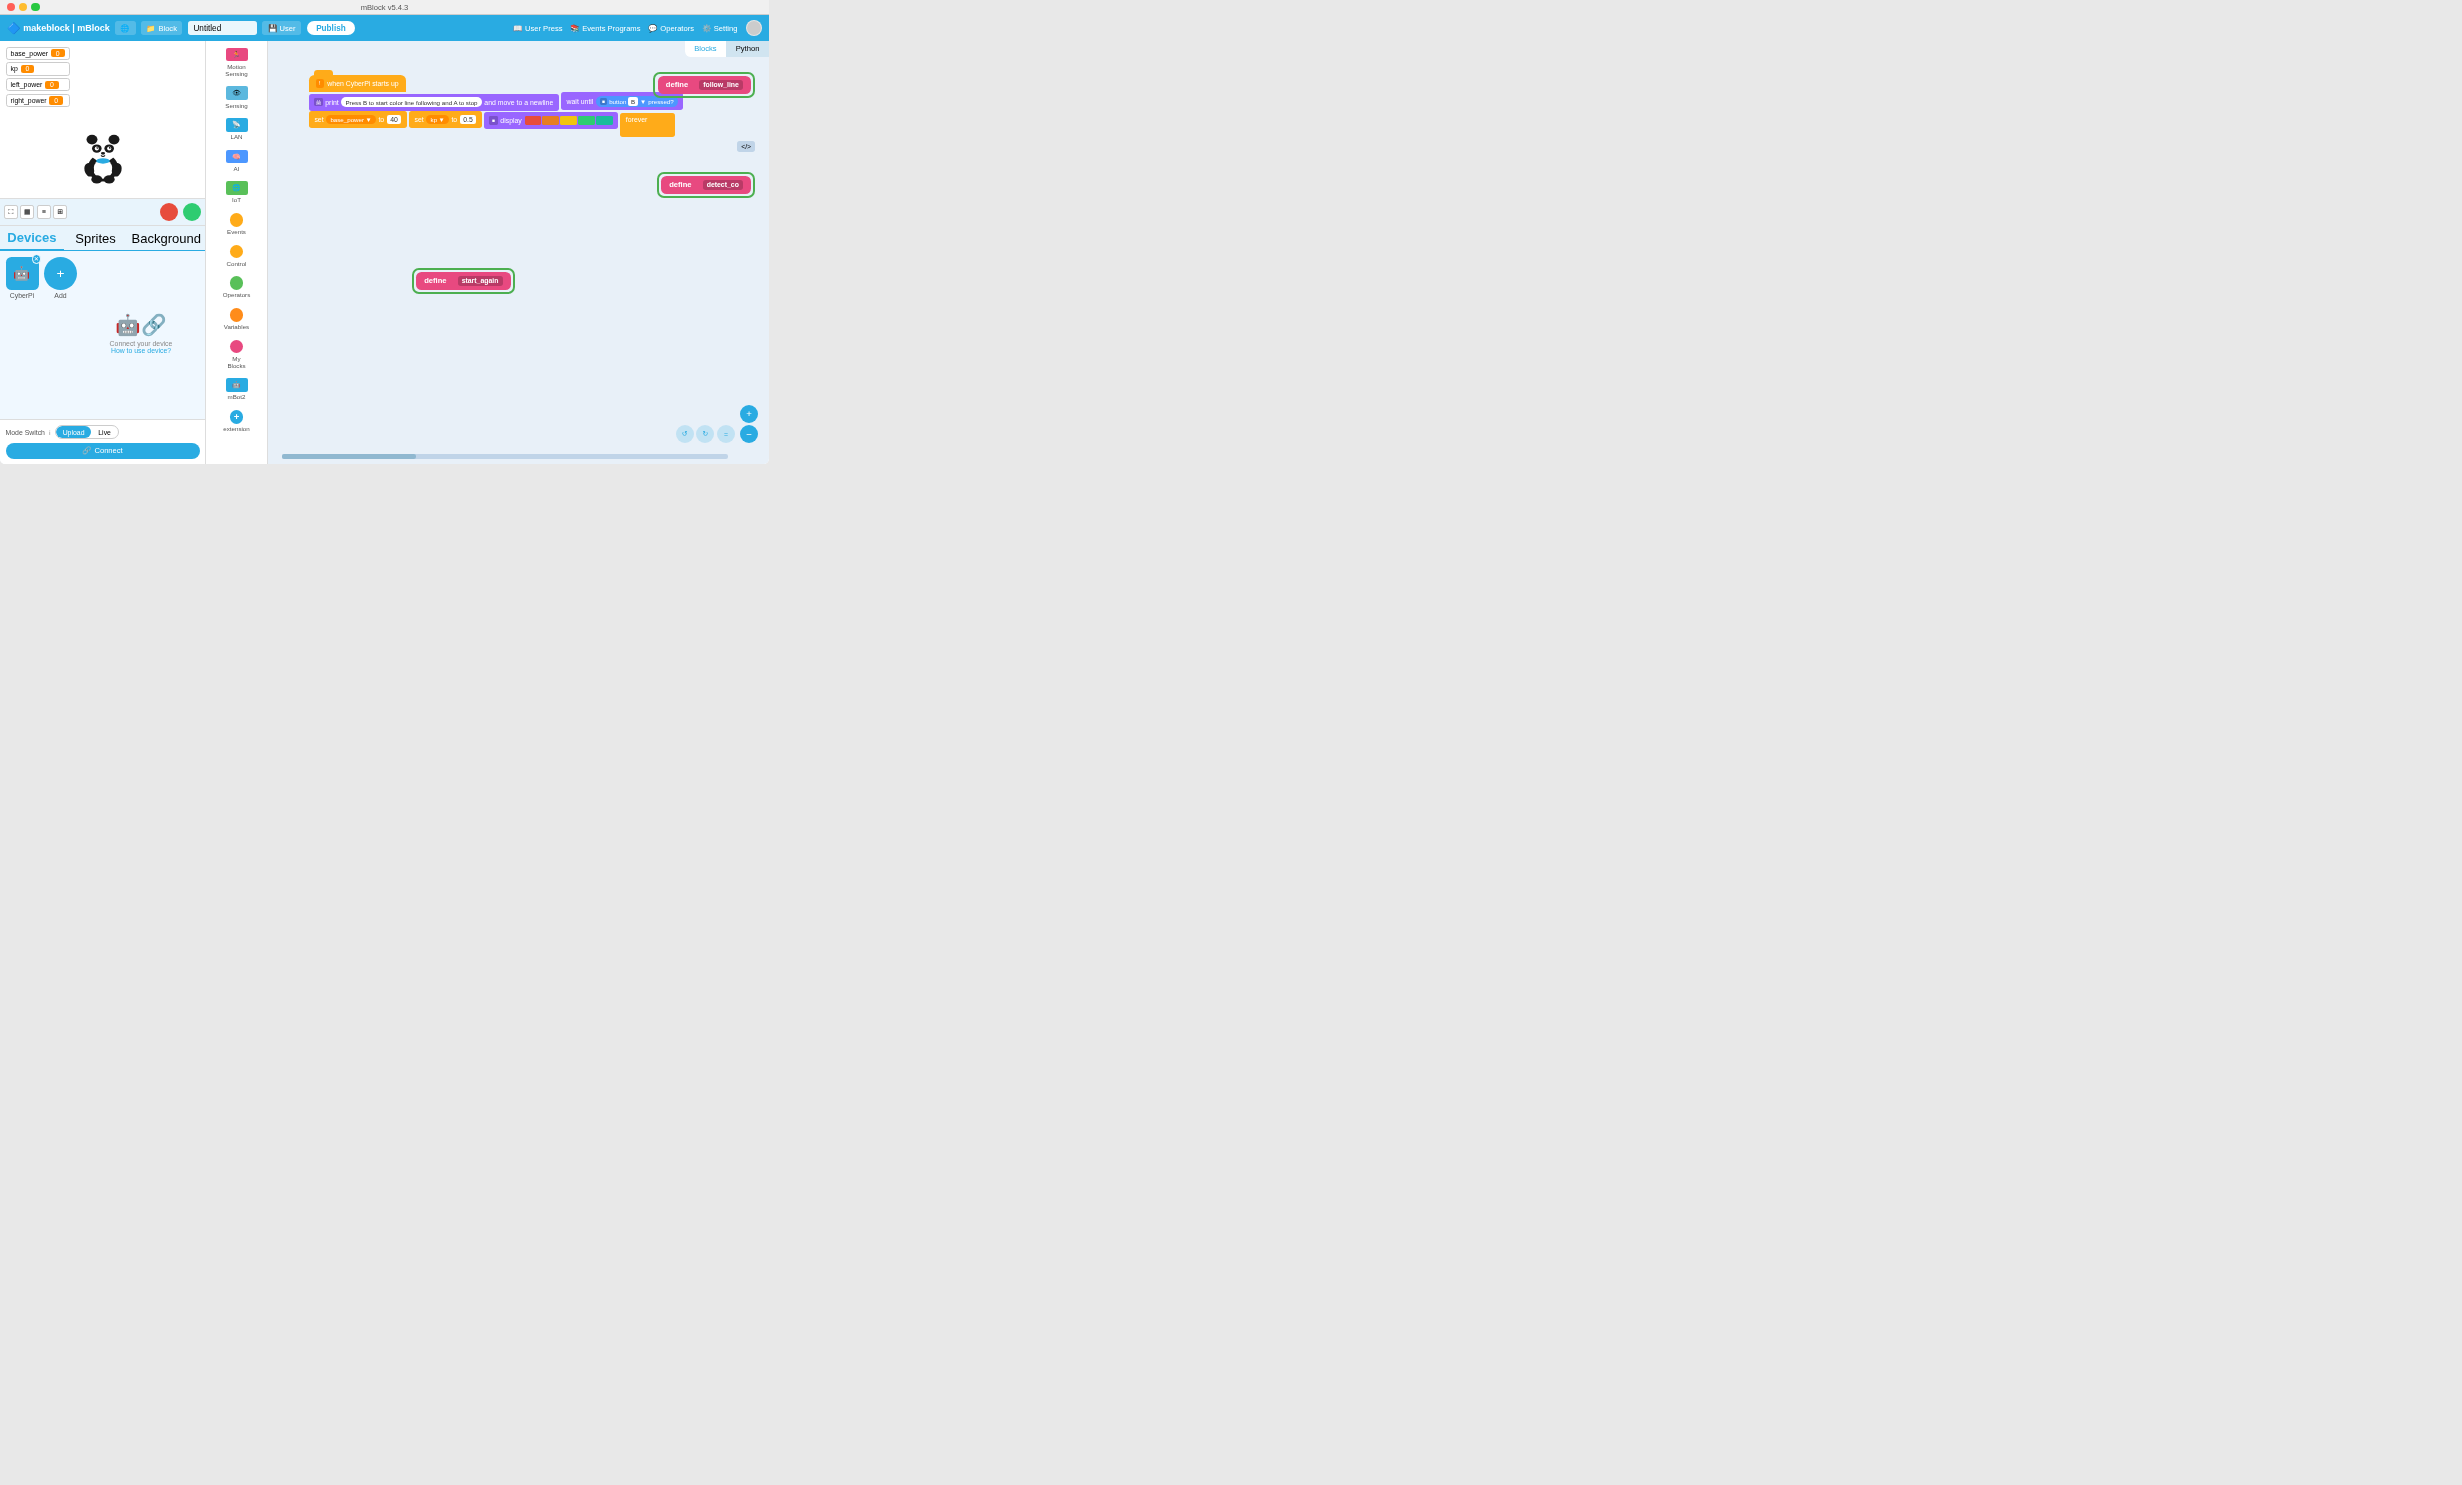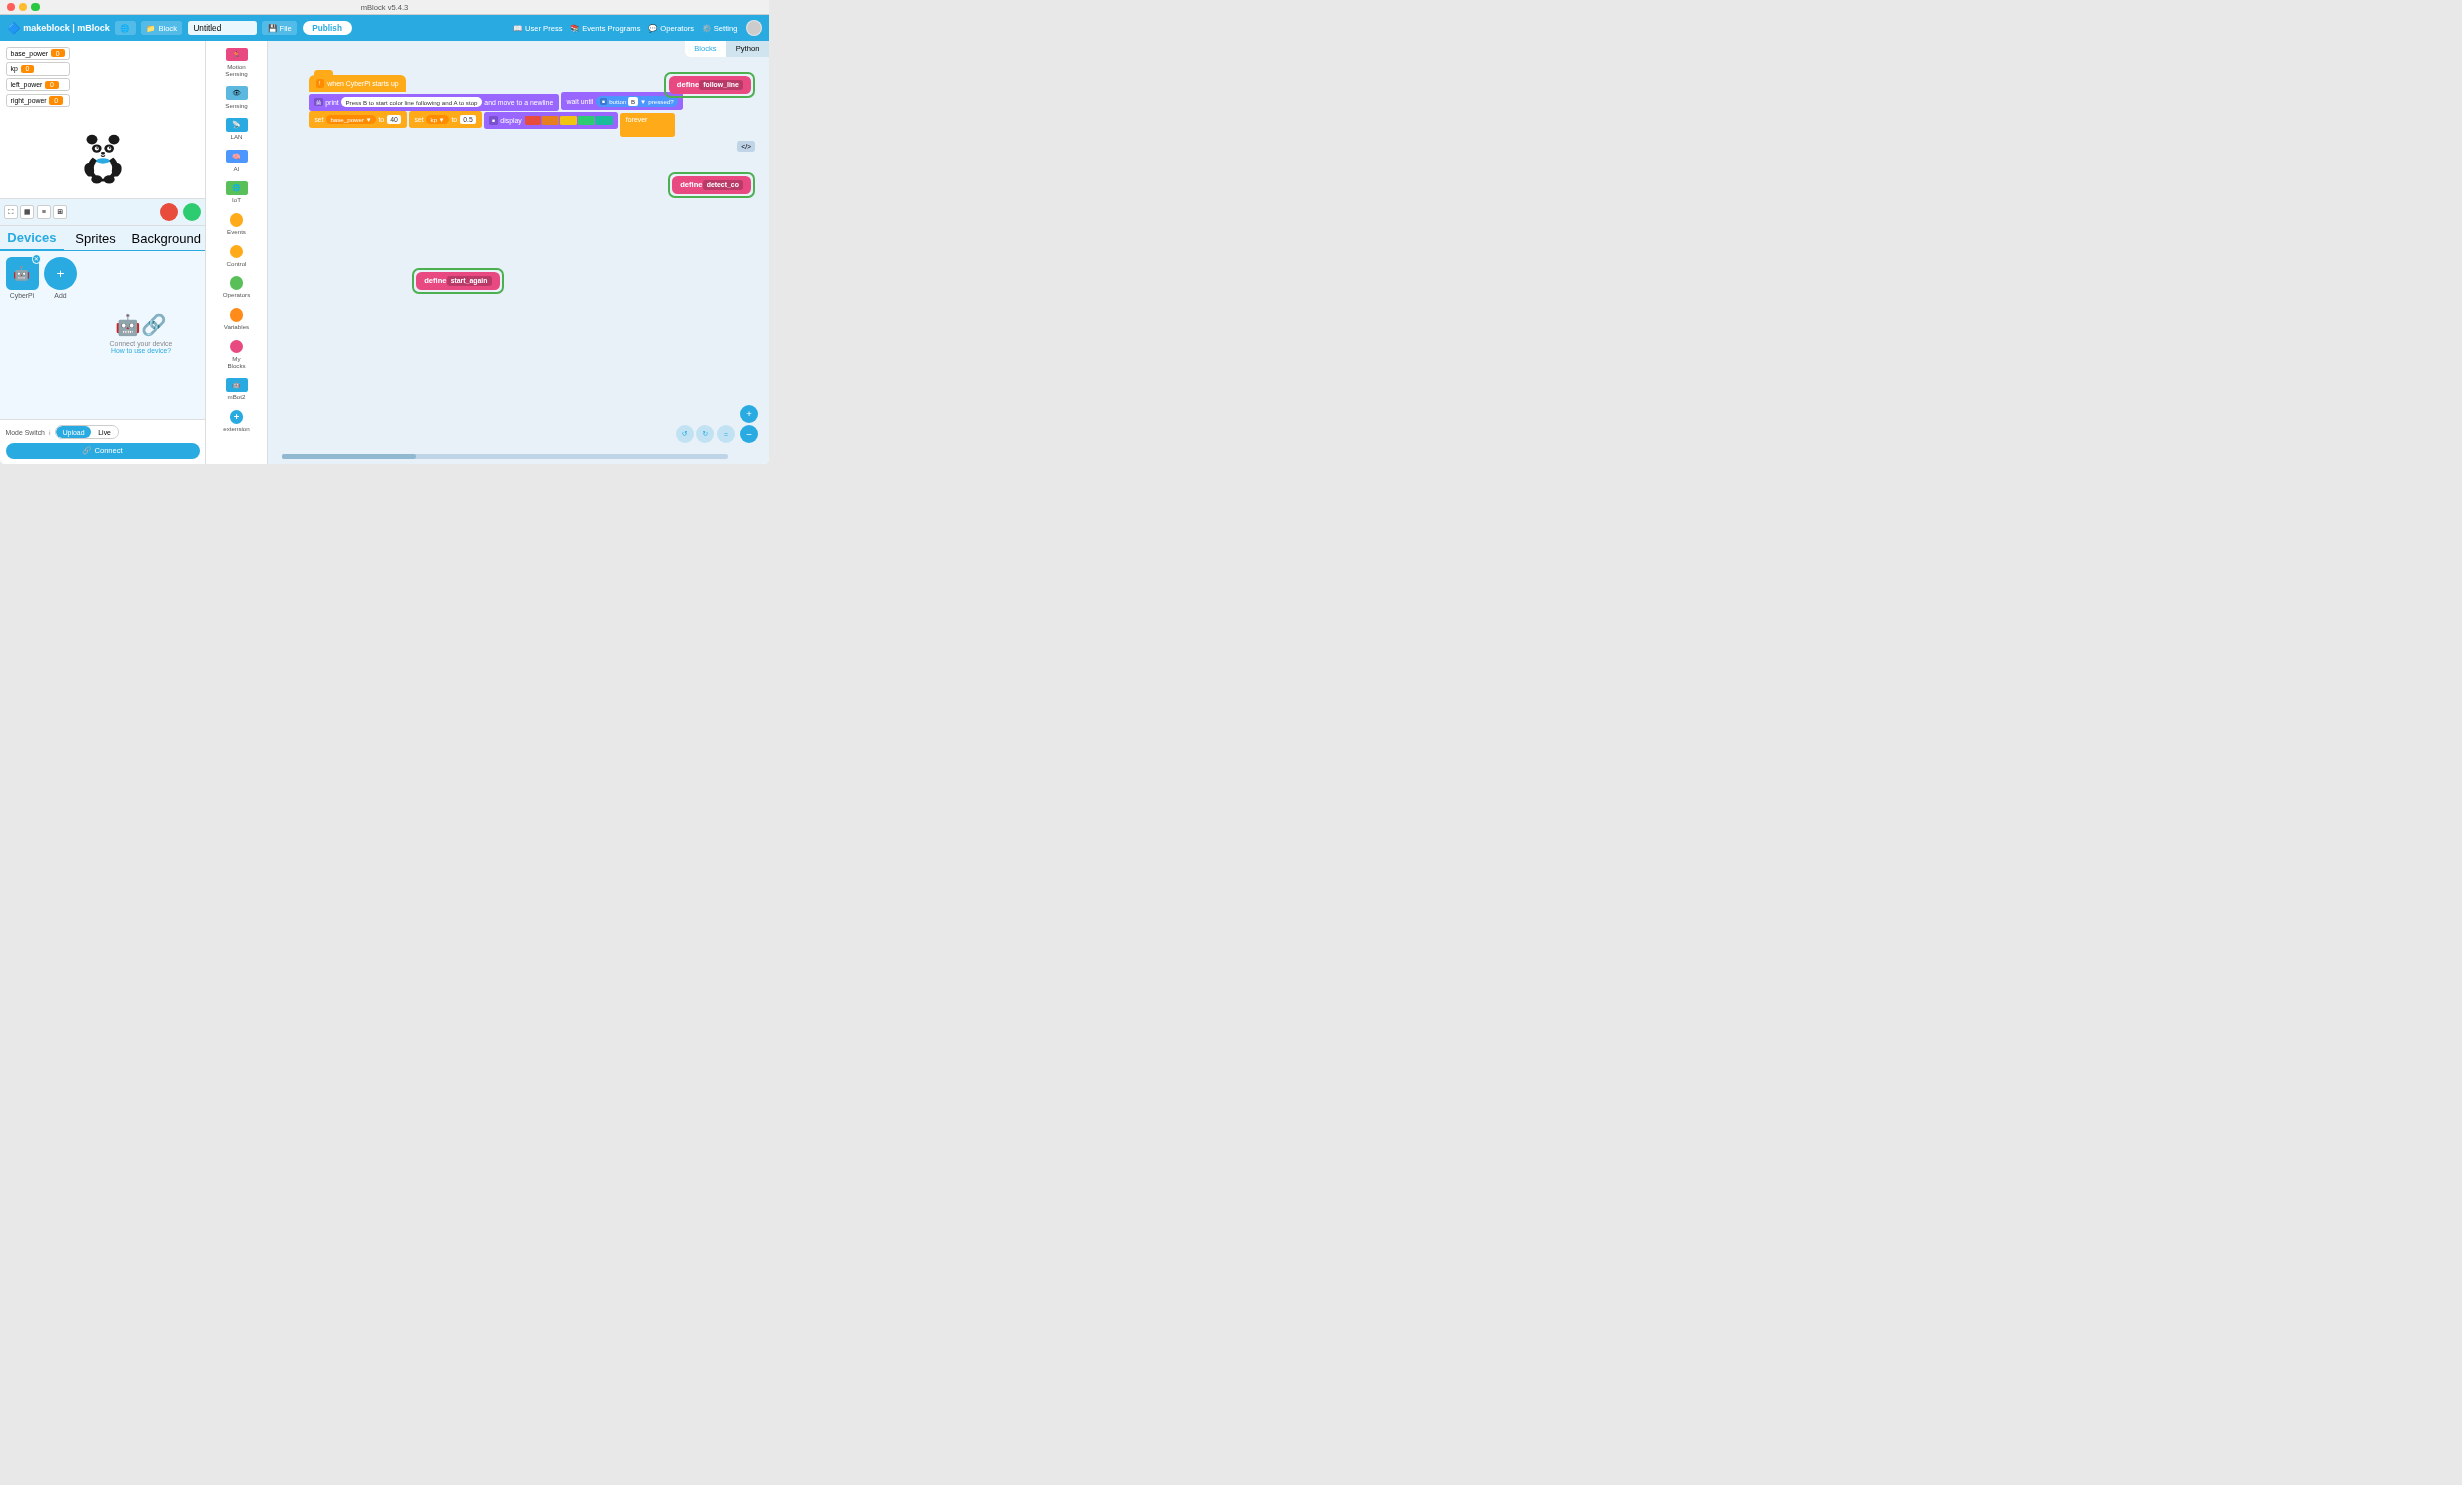--- a/index.html
+++ b/index.html
@@ -77,21 +77,21 @@
     .code-area { flex: 1; background: #e8f0f8; position: relative; overflow: hidden; }
     .code-tabs { position: absolute; top: 0; right: 0; display: flex; background: #d0e4f0; border-radius: 0 0 0 5.5px; overflow: hidden; }
     .code-tab { padding: 3.4px 9.6px; font-size: 7.6px; cursor: pointer; border: none; background: transparent; }
     .code-tab.active { background: white; color: #29abe2; }
     
     
     .canvas-content { position: absolute; top: 20.6px; left: 6.9px; right: 6.9px; bottom: 6.9px; }
     .block-stack { position: absolute; }
     
     
-    .define-block { background: #e84980; border-radius: 5.5px; padding: 4.1px 8.2px; color: white; font-size: 7.6px; font-weight: 600; display: inline-flex; align-items: center; gap: 0; cursor: pointer; }
+    .define-block { background: #e84980; border-radius: 5.5px; padding: 4.1px 8.2px; color: white; font-size: 7.6px; font-weight: 600; display: inline-flex; align-items: center; gap: 11px; cursor: pointer; }
     .define-label { background: rgba(0,0,0,0.2); border-radius: 2.7px; padding: 1.4px 4.1px; font-size: 6.9px; }
     
     .green-outline { border: 2.1px solid #4caf50; border-radius: 6.9px; padding: 2.1px; display: inline-block; }
     
     
     .code-area::-webkit-scrollbar { width: 4.1px; }
     
     .display-colors { display: flex; gap: 1.4px; }
     .color-box { width: 16.5px; height: 9.6px; border-radius: 1.4px; }
   </style>
@@ -115,21 +115,21 @@
       <span>makeblock | mBlock</span>
     </span>
     <button class="header-btn">🌐</button>
     <button class="header-btn">
       <span>📁</span>
       <span>Block</span>
     </button>
     <input type="text" class="title-input" value="Untitled" style="">
     <button class="header-btn">
       <span>💾</span>
-      <span>File</span>
+      <span>User</span>
     </button>
     <button class="publish-btn">Publish</button>
 
     <div class="header-right">
       <div class="header-right-item">
         <span>📖</span>
         <span>User Press</span>
       </div>
       <div class="header-right-item">
         <span>📚</span>

